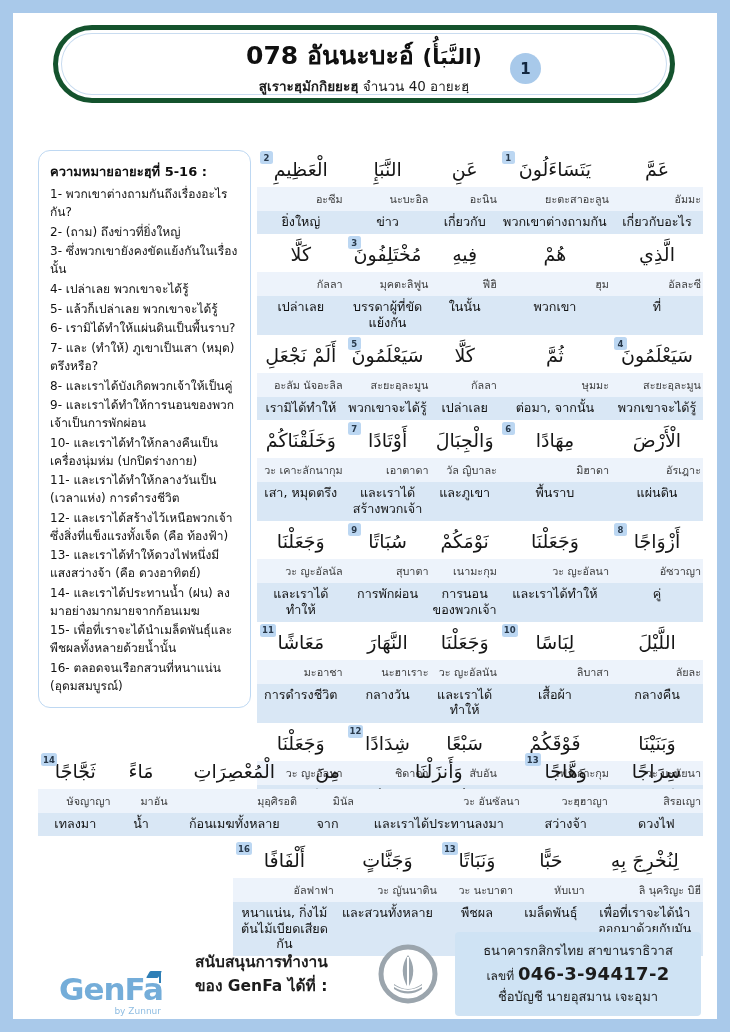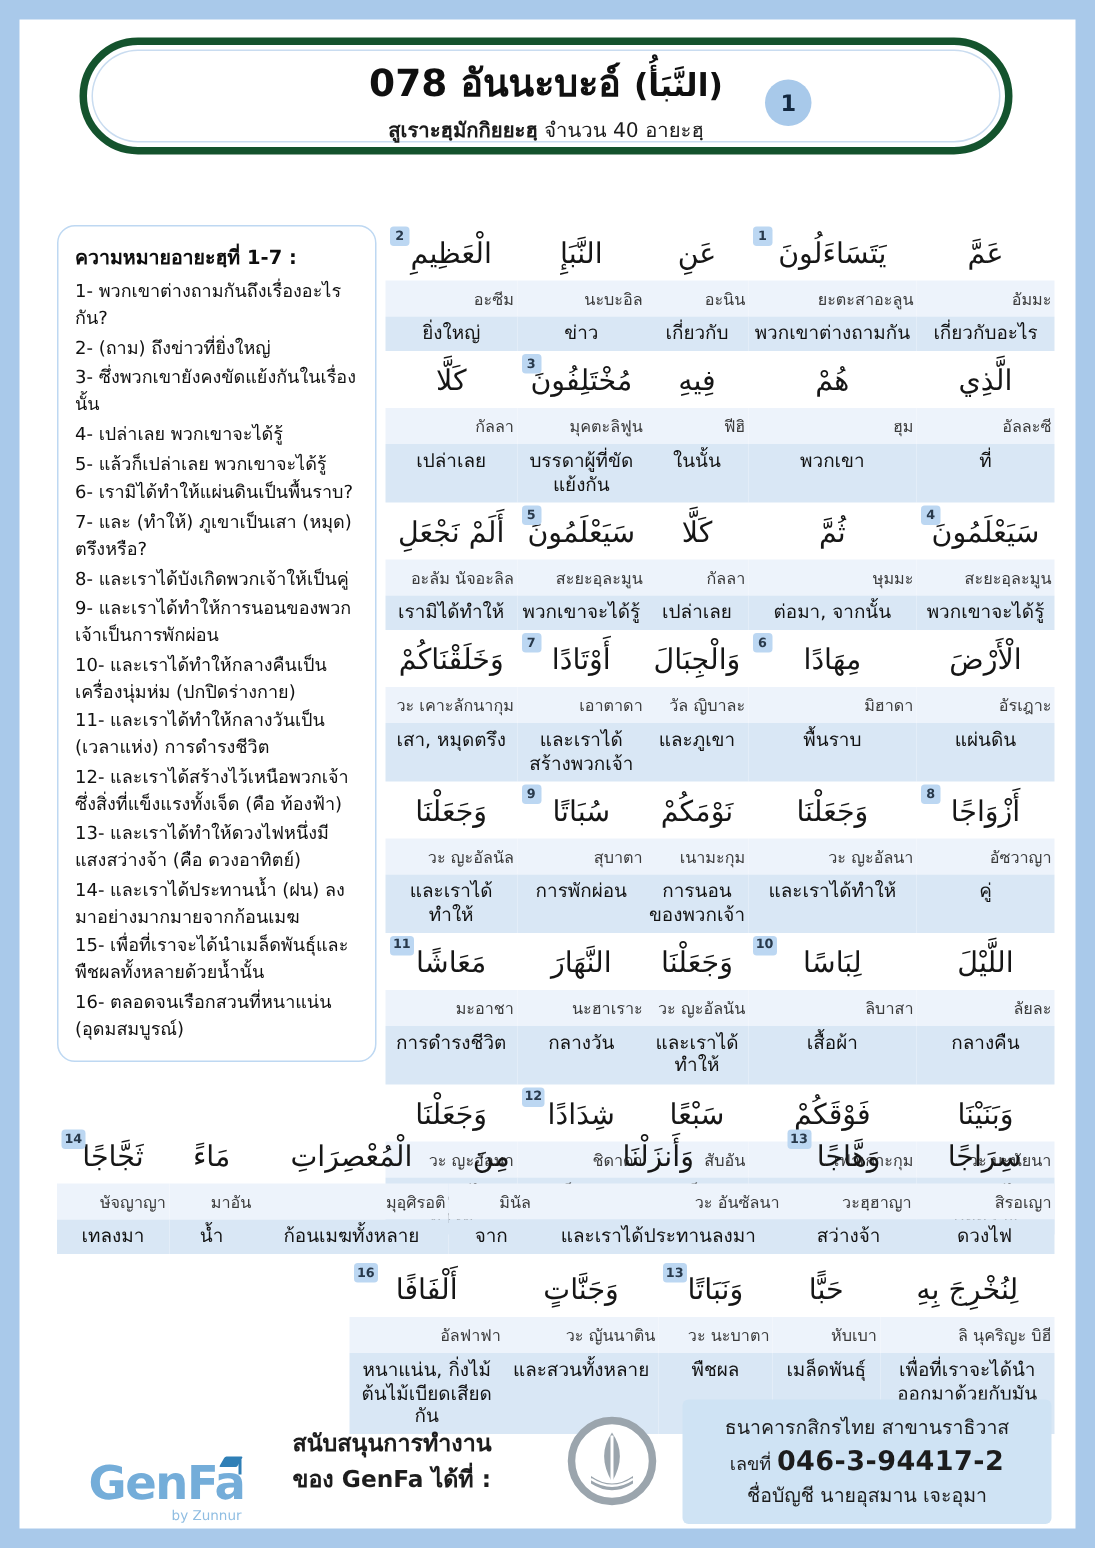--- a/index.html
+++ b/index.html
@@ -85,21 +85,21 @@
       </div>
       <div class="subtitle">
         <span class="b">สูเราะฮฺมักกิยยะฮฺ</span>
         <span>จำนวน 40 อายะฮฺ</span>
       </div>
     </div>
     <div class="badge">1</div>
   </div>
 
   <div class="sidebar">
-    <div class="sidebar-title">ความหมายอายะฮฺที่ 1-7 :</div>
+    <div class="sidebar-title">ความหมายอายะฮฺที่ 5-16 :</div>
     <ul id="sidebar-list">
         <li>1- พวกเขาต่างถามกันถึงเรื่องอะไรกัน?</li>
         <li>2- (ถาม) ถึงข่าวที่ยิ่งใหญ่</li>
         <li>3- ซึ่งพวกเขายังคงขัดแย้งกันในเรื่องนั้น</li>
         <li>4- เปล่าเลย พวกเขาจะได้รู้</li>
         <li>5- แล้วก็เปล่าเลย พวกเขาจะได้รู้</li>
         <li>6- เรามิได้ทำให้แผ่นดินเป็นพื้นราบ?</li>
         <li>7- และ (ทำให้) ภูเขาเป็นเสา (หมุด) ตรึงหรือ?</li>
         <li>8- และเราได้บังเกิดพวกเจ้าให้เป็นคู่</li>
         <li>9- และเราได้ทำให้การนอนของพวกเจ้าเป็นการพักผ่อน</li>

